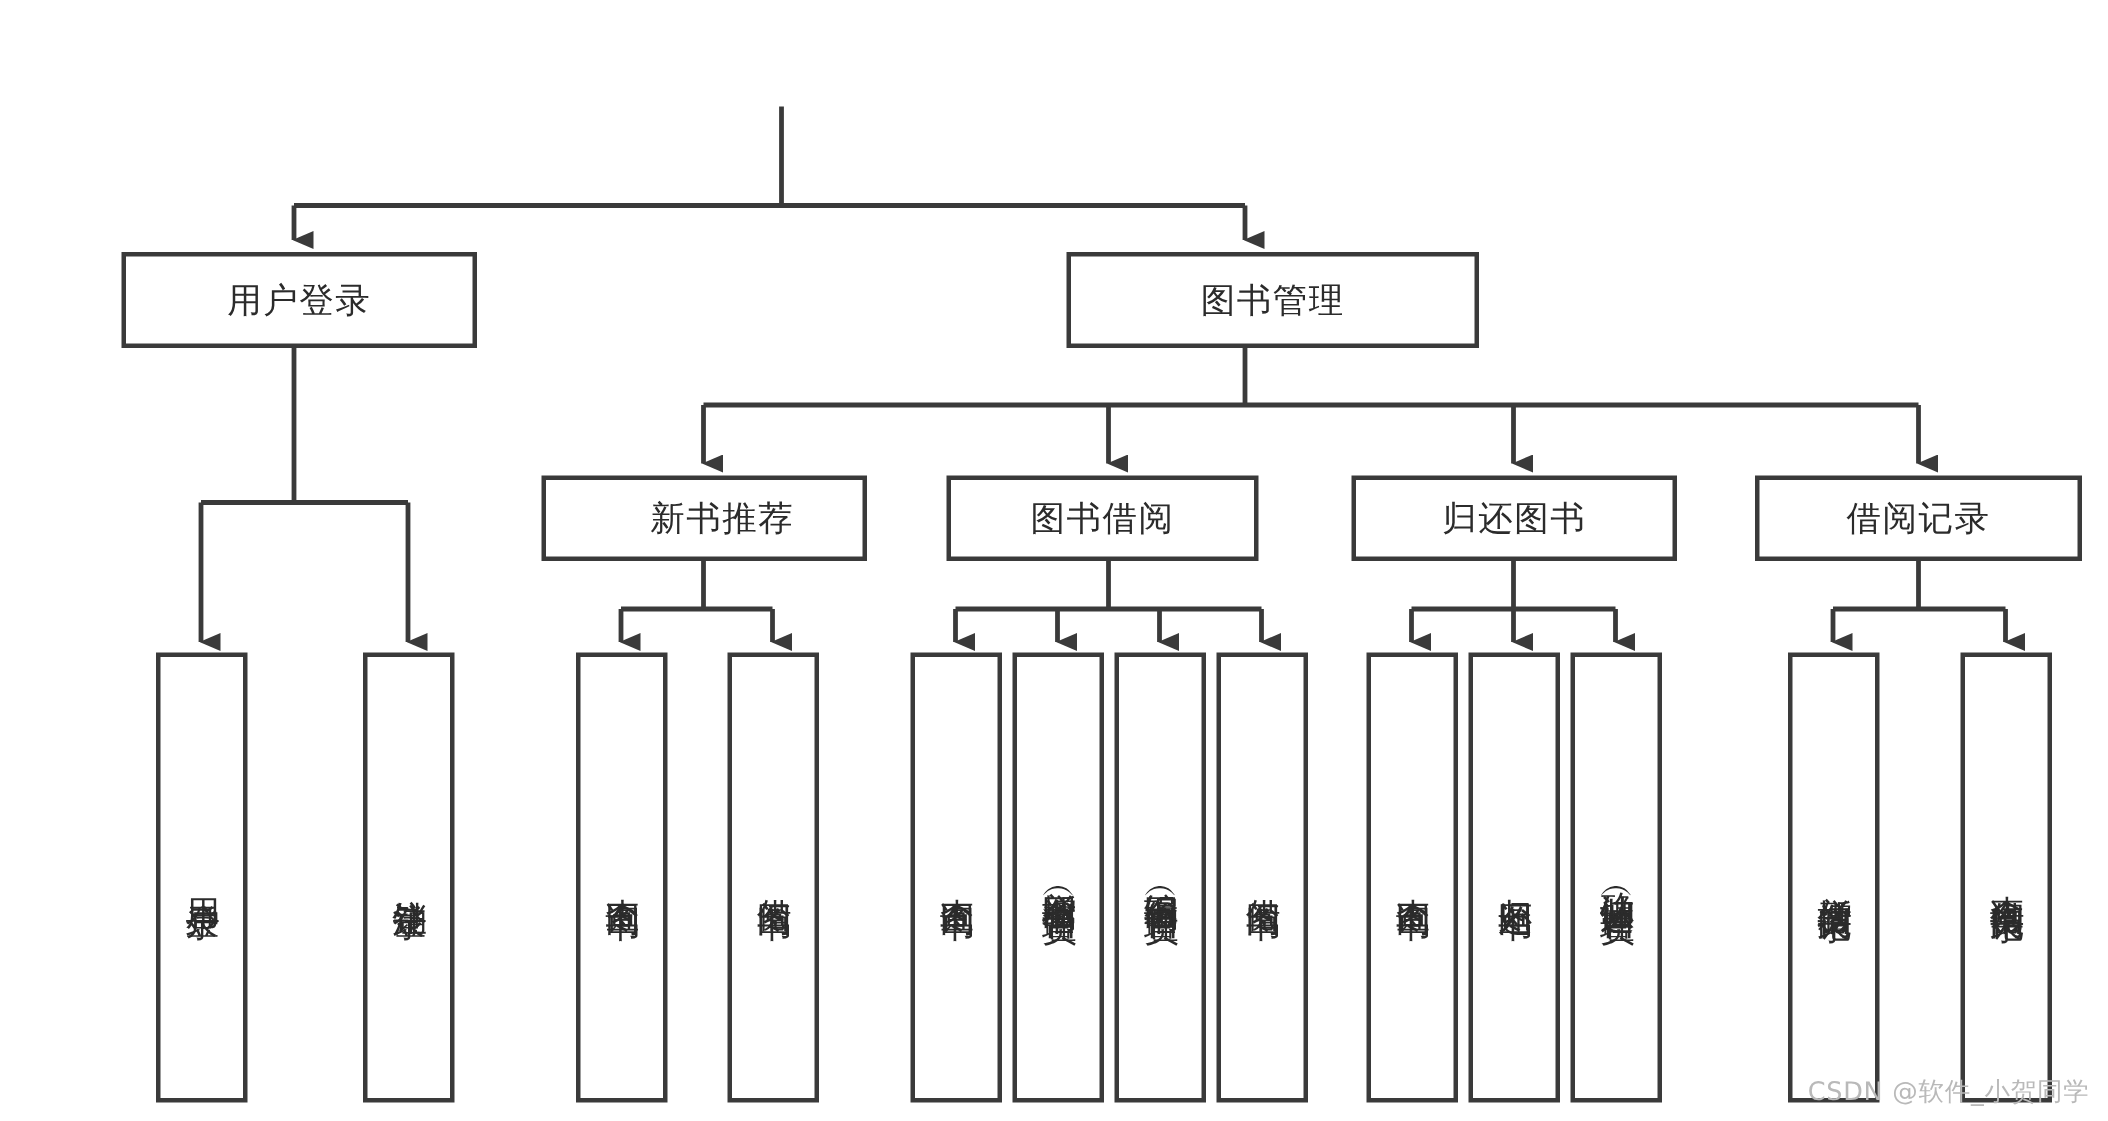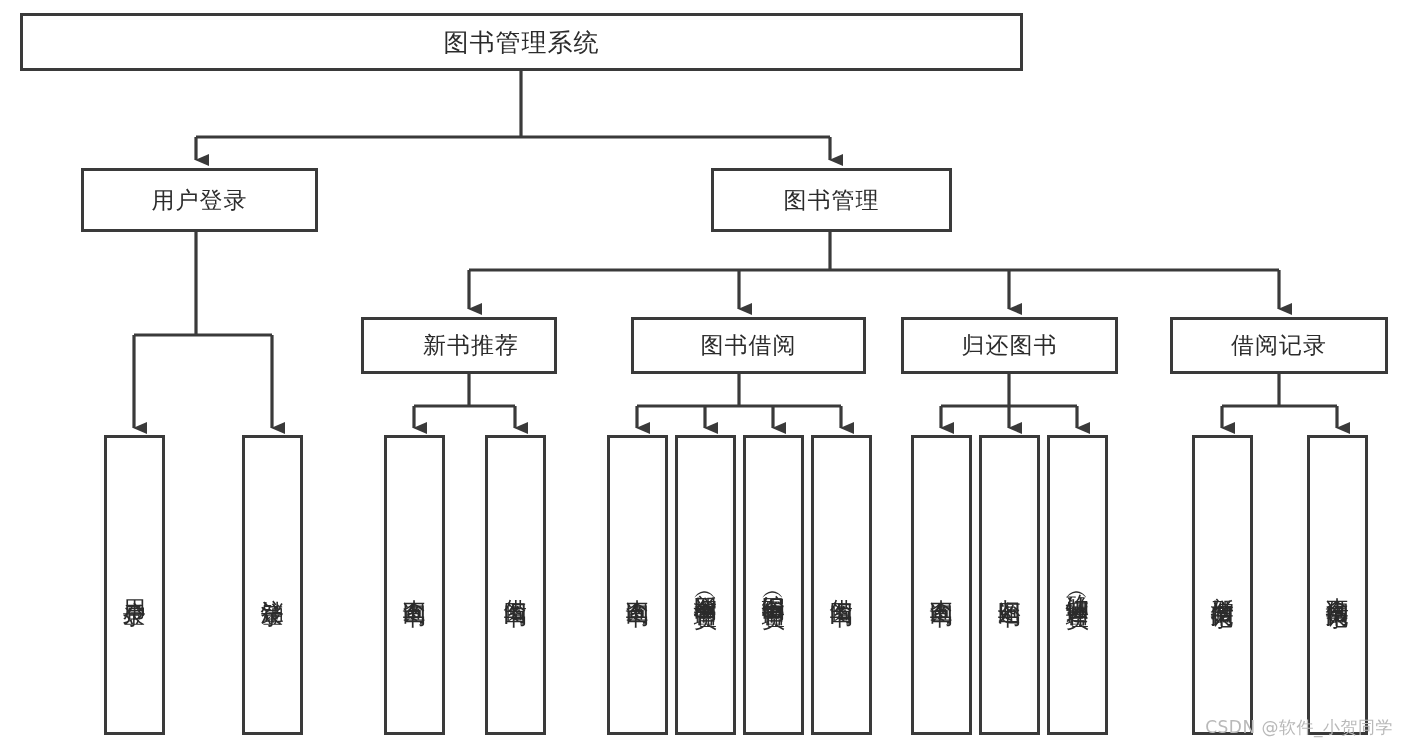--- a/index.html
+++ b/index.html
@@ -122,35 +122,32 @@
       <path d="M 1009 406 L 1009 428" marker-end="url(#arrow)"></path>
       <path d="M 1077 406 L 1077 428" marker-end="url(#arrow)"></path>
 
       <path d="M 1279 374 L 1279 406"></path>
       <path d="M 1222 406 L 1337 406"></path>
       <path d="M 1222 406 L 1222 428" marker-end="url(#arrow)"></path>
       <path d="M 1337 406 L 1337 428" marker-end="url(#arrow)"></path>
     </g>
   </svg>
 
-  <div class="node root" style="left:20px; top:13px; width:1003px; height:58px;">
-    <span class="lbl">图书管理系统</span>
-  </div>
 
   <div class="node lvl1" style="left:81px; top:168px; width:237px; height:64px;">
     <span class="lbl">用户登录</span>
   </div>
-  <div class="node lvl1" style="left:711px; top:168px; width:241px; height:64px;">
+  <div class="node lvl1" style="left:711px; top:168px; width:275px; height:64px;">
     <span class="lbl">图书管理</span>
   </div>
 
-  <div class="node lvl2" style="left:361px; top:317px; width:196px; height:57px;padding-left:24px;">
+  <div class="node lvl2" style="left:361px; top:317px; width:217px; height:57px;padding-left:24px;">
     <span class="lbl">新书推荐</span>
   </div>
-  <div class="node lvl2" style="left:631px; top:317px; width:235px; height:57px;">
+  <div class="node lvl2" style="left:631px; top:317px; width:208px; height:57px;">
     <span class="lbl">图书借阅</span>
   </div>
   <div class="node lvl2" style="left:901px; top:317px; width:217px; height:57px;">
     <span class="lbl">归还图书</span>
   </div>
   <div class="node lvl2" style="left:1170px; top:317px; width:218px; height:57px;align-items:center;">
     <span class="lbl">借阅记录</span>
   </div>
 
   <div class="node leaf" style="left:104px; top:435px; width:61px; height:300px;">

